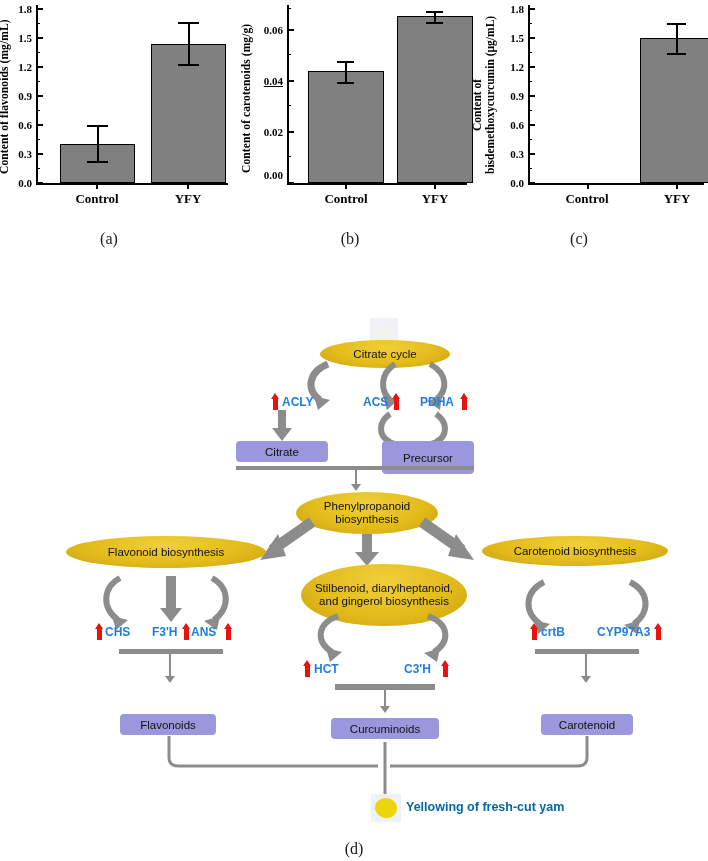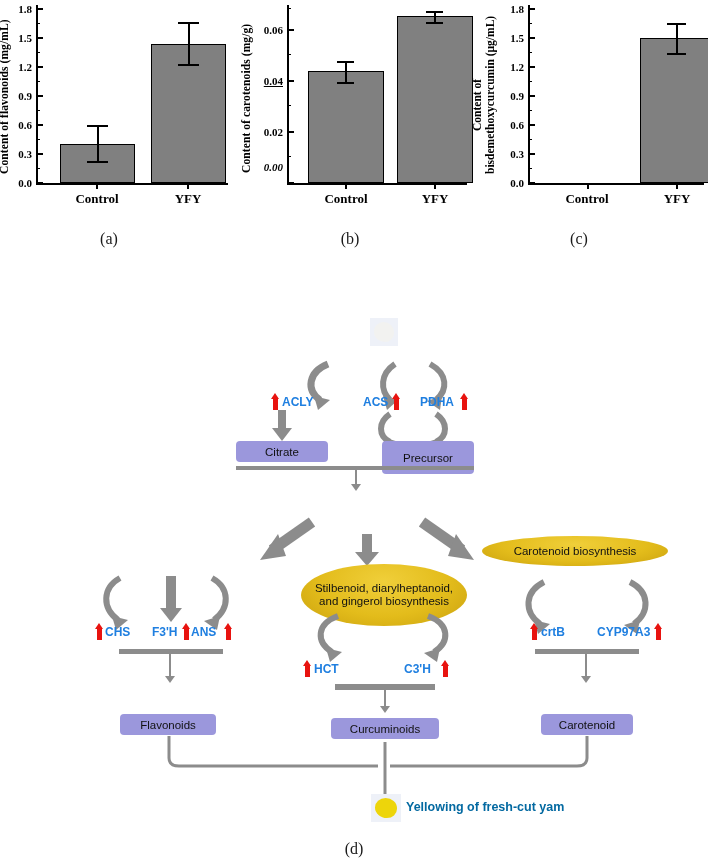--- a/index.html
+++ b/index.html
@@ -133,21 +133,21 @@
       <div class="tickmaj" style="left:0;top:177px;"></div>
       <div class="tickmaj" style="left:0;top:126px;"></div>
       <div class="tickmaj" style="left:0;top:75px;"></div>
       <div class="tickmaj" style="left:0;top:24px;"></div>
 
       <div class="tickmin" style="left:0;top:151px;"></div>
       <div class="tickmin" style="left:0;top:100px;"></div>
       <div class="tickmin" style="left:0;top:49px;"></div>
       <div class="tickmin" style="left:0;top:3px;"></div>
 
-      <div class="ticklabel" style="left:-40px;top:156px;width:36px;font-style:italic;">0.00</div>
+      <div class="ticklabel" style="left:-40px;top:164px;width:36px;">0.00</div>
       <div class="ticklabel" style="left:-40px;top:121px;width:36px;">0.02</div>
       <div class="ticklabel" style="left:-40px;top:70px;width:36px;text-decoration:underline;">0.04</div>
       <div class="ticklabel" style="left:-40px;top:19px;width:36px;">0.06</div>
 
       <div class="bar" style="left:21px;bottom:2px;width:76px;height:112px;"></div>
       <div class="bar" style="left:110px;bottom:2px;width:76px;height:167px;"></div>
 
       <div class="errbar" style="left:58px;bottom:102px;height:21px;"></div>
       <div class="errcap" style="left:50px;bottom:122px;width:17px;"></div>
       <div class="errcap" style="left:50px;bottom:101px;width:17px;"></div>
@@ -211,20 +211,21 @@
     <div class="panel-caption" style="top:230px;left:-8px;">(c)</div>
   </div>
 </div>
 
 <div class="diagram">
 
   <div class="yamimg" style="left:370px;top:22px;width:28px;height:28px;">
     <div class="blob" style="background:#f2f2f0;"></div>
   </div>
 
+  <div class="ellipse" style="left:320px;top:44px;width:130px;height:28px;">Citrate cycle</div>
 
   <svg class="curve" style="left:290px;top:62px;" width="200" height="56">
     <path d="M38,6 C18,14 16,32 30,42" stroke="#8c8c8c" stroke-width="7" fill="none" stroke-linecap="butt"></path>
     <polygon points="24,38 40,42 28,52" fill="#8c8c8c"></polygon>
     <path d="M105,6 C90,16 90,32 100,42" stroke="#8c8c8c" stroke-width="6" fill="none"></path>
     <polygon points="93,38 108,42 97,52" fill="#8c8c8c"></polygon>
     <path d="M140,6 C158,16 158,32 146,42" stroke="#8c8c8c" stroke-width="6" fill="none"></path>
     <polygon points="152,38 137,43 150,52" fill="#8c8c8c"></polygon>
   </svg>
 
@@ -261,37 +262,39 @@
   <div class="pbox" style="left:236px;top:145px;width:92px;height:21px;">Citrate</div>
   <div class="pbox" style="left:382px;top:145px;width:92px;height:33px;">Precursor</div>
 
   <div class="gbar" style="left:236px;top:170px;width:238px;height:4px;"></div>
 
   <div class="thinarrow" style="left:350px;top:174px;width:12px;height:22px;">
     <div class="tstem" style="left:5px;top:0;height:16px;"></div>
     <div class="thead" style="left:1px;top:14px;"></div>
   </div>
 
+  <div class="ellipse" style="left:296px;top:196px;width:142px;height:42px;">Phenylpropanoid biosynthesis</div>
 
   <svg class="curve" style="left:200px;top:220px;" width="330" height="60">
     <g>
       <line x1="112" y1="6" x2="72" y2="34" stroke="#8c8c8c" stroke-width="11"></line>
       <polygon points="78,18 60,44 86,40" fill="#8c8c8c"></polygon>
     </g>
     <g>
       <line x1="222" y1="6" x2="262" y2="34" stroke="#8c8c8c" stroke-width="11"></line>
       <polygon points="256,18 274,44 248,40" fill="#8c8c8c"></polygon>
     </g>
   </svg>
 
   <div class="fatarrow" style="left:355px;top:238px;width:24px;height:32px;">
     <div class="fstem" style="left:7px;top:0;width:10px;height:20px;"></div>
     <div class="fhead" style="left:0;top:18px;border-left:12px solid transparent;border-right:12px solid transparent;border-top:14px solid #8c8c8c;"></div>
   </div>
 
+  <div class="ellipse" style="left:66px;top:240px;width:200px;height:32px;">Flavonoid biosynthesis</div>
 
   <div class="ellipse" style="left:301px;top:268px;width:166px;height:62px;line-height:13.5px;">Stilbenoid, diarylheptanoid, and gingerol biosynthesis</div>
 
   <div class="ellipse" style="left:482px;top:240px;width:186px;height:30px;">Carotenoid biosynthesis</div>
 
   <svg class="curve" style="left:90px;top:278px;" width="180" height="60">
     <path d="M30,4 C12,14 12,34 28,46" stroke="#8c8c8c" stroke-width="6" fill="none"></path>
     <polygon points="22,42 38,46 26,56" fill="#8c8c8c"></polygon>
     <path d="M122,4 C140,14 140,34 124,46" stroke="#8c8c8c" stroke-width="6" fill="none"></path>
     <polygon points="130,42 114,47 127,56" fill="#8c8c8c"></polygon>

